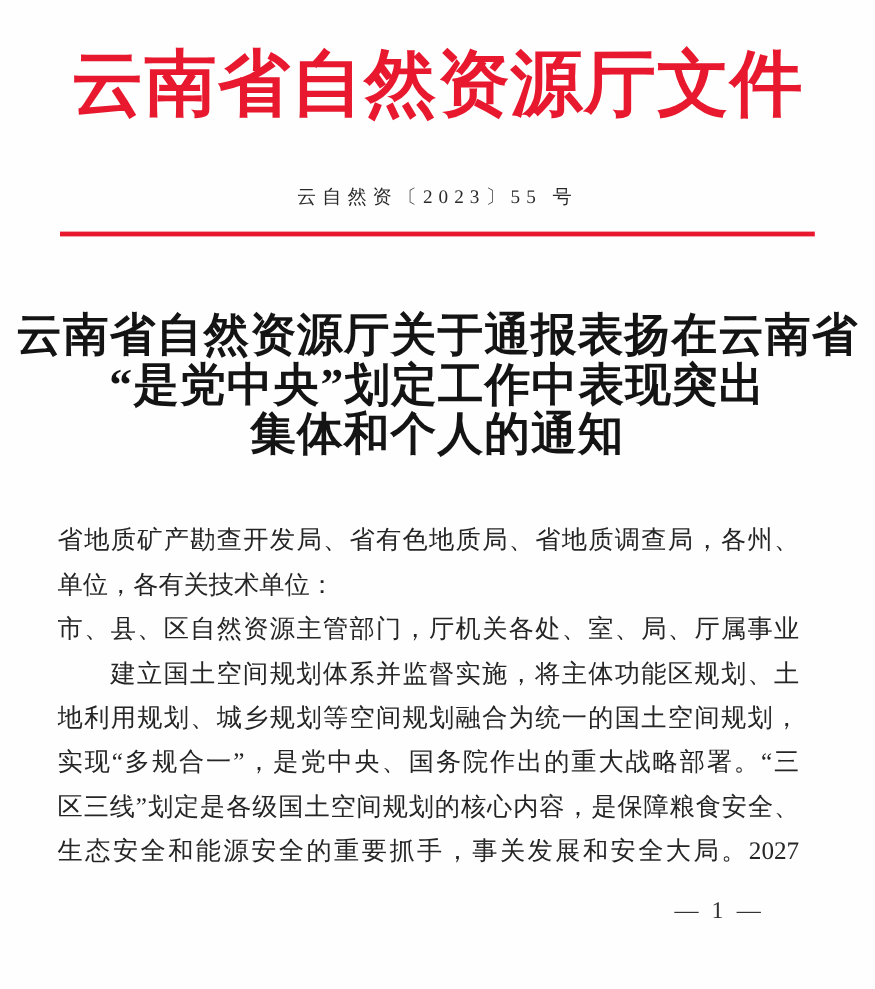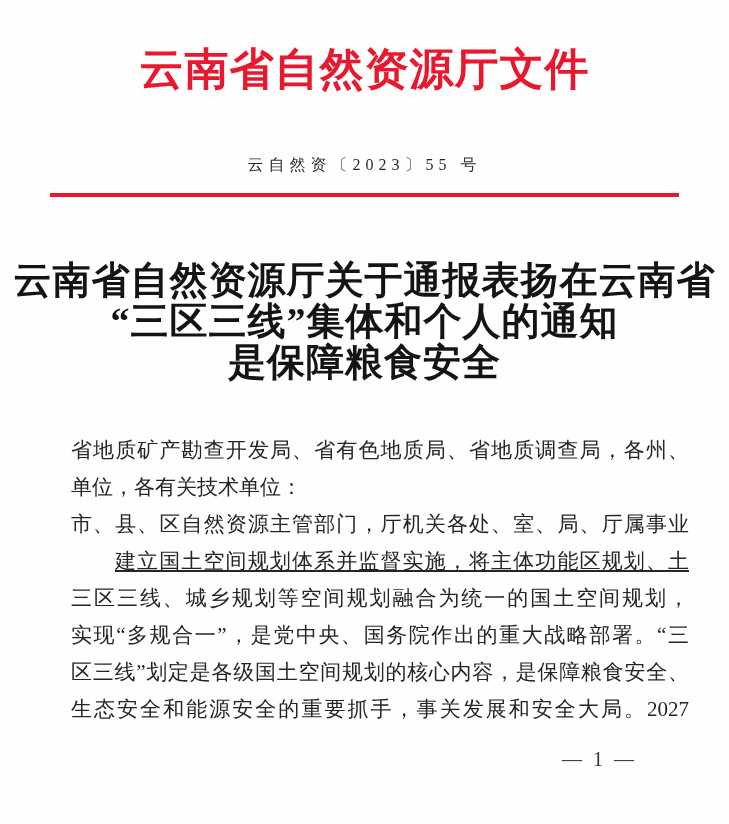--- a/index.html
+++ b/index.html
@@ -13,21 +13,21 @@
   .page {
     position: relative;
     width: 729px; height: 824px;
     background: #fefefe;
     overflow: hidden;
   }
   .agency-title {
     position: absolute;
     top: 33px; left: 0; width: 100%;
     text-align: center;
-    font-size: 44px;
+    font-size: 60px;
     font-weight: 700;
     line-height: 74px;
     color: var(--accent);
     letter-spacing: 1px;
     white-space: nowrap;
   }
   .doc-number {
     position: absolute;
     top: 151px; left: 0; width: 100%;
     text-align: center;
@@ -52,38 +52,37 @@
     line-height: 41px;
     color: #141414;
     letter-spacing: 1px;
   }
   .doc-title .title-line {
     display: block;
     white-space: nowrap;
   }
   .doc-body {
     position: absolute;
-    top: 432px; left: 71px;
+    top: 432px; left: 48px;
     width: 618px;
     font-size: 21px;
     line-height: 37px;
     color: #252525;
   }
   .body-line {
     height: 37px;
     overflow: hidden;
     text-align: justify;
     text-align-last: justify;
   }
   .body-line.para-end {
     text-align-last: left;
   }
   .body-line.indent {
     text-indent: 44px;
-    text-decoration: underline;
   }
   .page-number {
     position: absolute;
     top: 746px; right: 92px;
     font-size: 20px;
     line-height: 26px;
     color: #333333;
     letter-spacing: 3px;
     white-space: nowrap;
   }
@@ -94,30 +93,30 @@
 <div class="page">
 
   <div class="agency-title">云南省自然资源厅文件</div>
 
   <div class="doc-number">云自然资〔2023〕55 号</div>
 
   <div class="red-rule"></div>
 
   <div class="doc-title">
     <span class="title-line">云南省自然资源厅关于通报表扬在云南省</span>
-    <span class="title-line">“三区三线”集体和个人的通知</span>
-    <span class="title-line">是保障粮食安全</span>
+    <span class="title-line">“是党中央”划定工作中表现突出</span>
+    <span class="title-line">集体和个人的通知</span>
   </div>
 
   <div class="doc-body">
     <div class="body-line">省地质矿产勘查开发局、省有色地质局、省地质调查局，各州、</div>
     <div class="body-line para-end">单位，各有关技术单位：</div>
     <div class="body-line">市、县、区自然资源主管部门，厅机关各处、室、局、厅属事业</div>
     <div class="body-line indent">建立国土空间规划体系并监督实施，将主体功能区规划、土</div>
-    <div class="body-line">三区三线、城乡规划等空间规划融合为统一的国土空间规划，</div>
+    <div class="body-line">地利用规划、城乡规划等空间规划融合为统一的国土空间规划，</div>
     <div class="body-line">实现“多规合一”，是党中央、国务院作出的重大战略部署。“三</div>
     <div class="body-line">区三线”划定是各级国土空间规划的核心内容，是保障粮食安全、</div>
     <div class="body-line">生态安全和能源安全的重要抓手，事关发展和安全大局。2027</div>
   </div>
 
   <div class="page-number">— 1 —</div>
 
 </div>
 
 </body></html>

